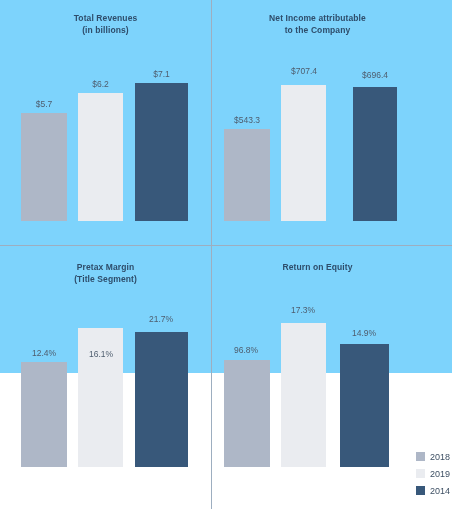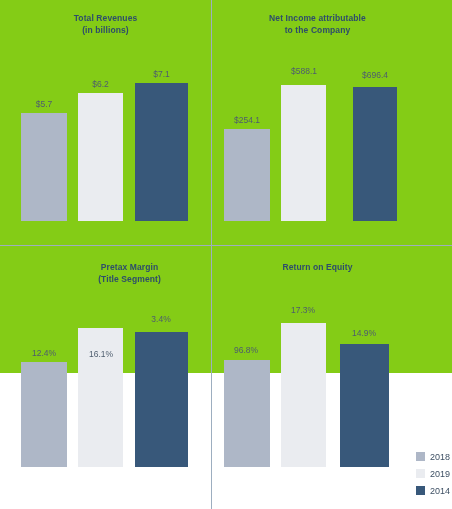--- a/index.html
+++ b/index.html
@@ -11,21 +11,21 @@
     width: 452px;
     height: 509px;
     font-family: "Liberation Sans", sans-serif;
     position: relative;
     overflow: hidden;
   }
   #canvas {
     position: relative;
     width: 452px;
     height: 373px;
-    background: #84cc16;
+    background: #7dd3fc;
   }
   
   .divider-v {
     position: absolute;
     left: 211px;
     top: 0;
     width: 1px;
     height: 509px;
     background: #9daec0;
   }
@@ -38,21 +38,21 @@
     background: #9daec0;
   }
   
   .panel {
     position: absolute;
     width: 211px;
     height: 245px;
   }
   #panel-revenues   { left: 0;     top: 0; }
   #panel-netincome  { left: 212px; top: 0; }
-  #panel-pretax     { left: 0;     top: 246px; height: 263px; padding-left: 48px; }
+  #panel-pretax     { left: 0;     top: 246px; height: 263px; }
   #panel-roe        { left: 212px; top: 246px; height: 263px; }
 
   .panel-title {
     position: absolute;
     left: 0;
     right: 0;
     text-align: center;
     color: #2e4d6b;
     font-size: 8.5px;
     font-weight: bold;
@@ -133,44 +133,44 @@
     </div>
   </div>
 
   <div class="panel" id="panel-netincome">
     <div class="panel-title">
       <div>Net Income attributable</div>
       <div>to the Company</div>
     </div>
     <div class="plot">
       <div class="bar" style="left:12px; width:46px; top:129px; height:92px; background:#aeb7c7;"></div>
-      <div class="bar-label" style="left:6px; width:58px; top:115px;">$254.1</div>
+      <div class="bar-label" style="left:6px; width:58px; top:115px;">$543.3</div>
 
       <div class="bar" style="left:69px; width:45px; top:85px; height:136px; background:#eaecf0;"></div>
-      <div class="bar-label" style="left:63px; width:58px; top:66px;">$588.1</div>
+      <div class="bar-label" style="left:63px; width:58px; top:66px;">$707.4</div>
 
       <div class="bar" style="left:141px; width:44px; top:87px; height:134px; background:#38587a;"></div>
       <div class="bar-label" style="left:134px; width:58px; top:70px;">$696.4</div>
     </div>
   </div>
 
   <div class="panel" id="panel-pretax">
     <div class="panel-title">
       <div>Pretax Margin</div>
       <div>(Title Segment)</div>
     </div>
     <div class="plot">
       <div class="bar" style="left:21px; width:46px; top:116px; height:105px; background:#aeb7c7;"></div>
       <div class="bar-label" style="left:16px; width:56px; top:102px;">12.4%</div>
 
       <div class="bar" style="left:78px; width:45px; top:82px; height:139px; background:#eaecf0;"></div>
       <div class="bar-label" style="left:73px; width:56px; top:64px;margin-top:39px;">16.1%</div>
 
       <div class="bar" style="left:135px; width:53px; top:86px; height:135px; background:#38587a;"></div>
-      <div class="bar-label" style="left:133px; width:56px; top:68px;">3.4%</div>
+      <div class="bar-label" style="left:133px; width:56px; top:68px;">21.7%</div>
     </div>
   </div>
 
   <div class="panel" id="panel-roe">
     <div class="panel-title">
       <div>Return on Equity</div>
     </div>
     <div class="plot">
       <div class="bar" style="left:12px; width:46px; top:114px; height:107px; background:#aeb7c7;"></div>
       <div class="bar-label" style="left:6px; width:56px; top:99px;">96.8%</div>

